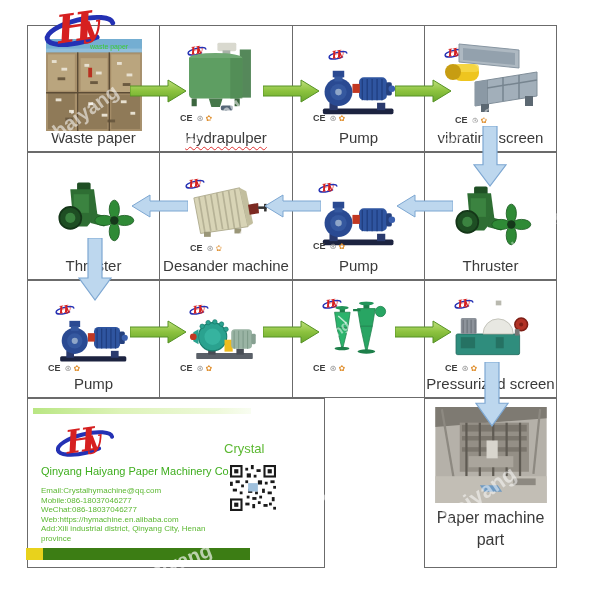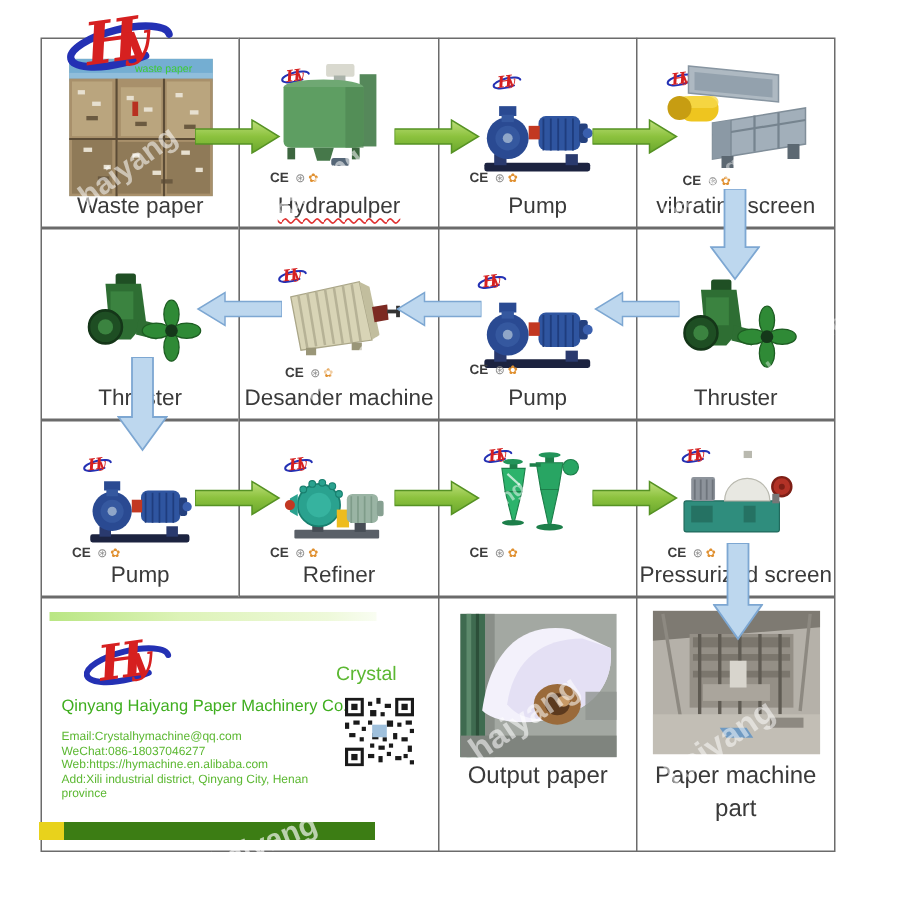--- a/index.html
+++ b/index.html
@@ -440,21 +440,20 @@
 </div>
 
 <div class="cell" style="left:159px;top:280px;width:134px;height:118px">
   <svg class="mini" style="left:28px;top:22px" viewBox="0 0 100 64">
         <use href="#logo-hy"></use>
       </svg>
   <svg class="mach" style="width:100px;height:58px;top:26px" viewBox="0 0 100 78">
         <use href="#m-refiner"></use>
       </svg>
   <div class="ce" style="bottom:24px"><span class="ce-t">CE</span> <span class="ce-r">⊛</span><span class="ce-o">✿</span></div>
-  <div class="label">Refiner</div>
 </div>
 
 <div class="cell" style="left:292px;top:280px;width:133px;height:118px">
   <svg class="mini" style="left:28px;top:16px" viewBox="0 0 100 64">
         <use href="#logo-hy"></use>
       </svg>
   <svg class="mach" style="width:74px;height:70px;top:14px" viewBox="0 0 100 78">
         <use href="#m-desander"></use>
       </svg>
   <div class="ce" style="bottom:24px"><span class="ce-t">CE</span> <span class="ce-r">⊛</span><span class="ce-o">✿</span></div>
@@ -473,36 +472,31 @@
 
 <div class="cell card" style="left:27px;top:398px;width:298px;height:170px">
   <div class="strip"></div>
   <svg class="cardlogo" viewBox="0 0 100 64">
         <use href="#logo-hy"></use>
       </svg>
   <div class="brand">Crystal</div>
   <div class="company">Qinyang Haiyang Paper Machinery Co.,Ltd</div>
   <div class="contacts">
     <div>Email:Crystalhymachine@qq.com</div>
+    <div>Mobile:086-18037046277</div>
     <div>WeChat:086-18037046277</div>
     <div>Web:https://hymachine.en.alibaba.com</div>
     <div>Add:Xili industrial district, Qinyang City, Henan province</div>
   </div>
   <svg class="qr" viewBox="0 0 33 33">
         <use href="#qr"></use>
       </svg>
   <div class="bar"></div>
 </div>
 
-<div class="cell" style="left:292px;top:398px;width:133px;height:170px">
-  <svg class="mach" style="width:106px;height:96px;top:10px" viewBox="0 0 100 92">
-        <use href="#m-outputpaper"></use>
-      </svg>
-  <div class="label2">Output paper</div>
-</div>
 
 <div class="cell" style="left:424px;top:398px;width:133px;height:170px">
   <svg class="mach" style="width:114px;height:96px;top:8px" viewBox="0 0 100 86">
         <use href="#m-papermachine"></use>
       </svg>
   <div class="label2">Paper machine part</div>
 </div>
 
 <svg class="arrow" style="left:130px;top:79px;width:58px;height:24px" viewBox="0 0 58 24">
       <use href="#a-right"></use>

